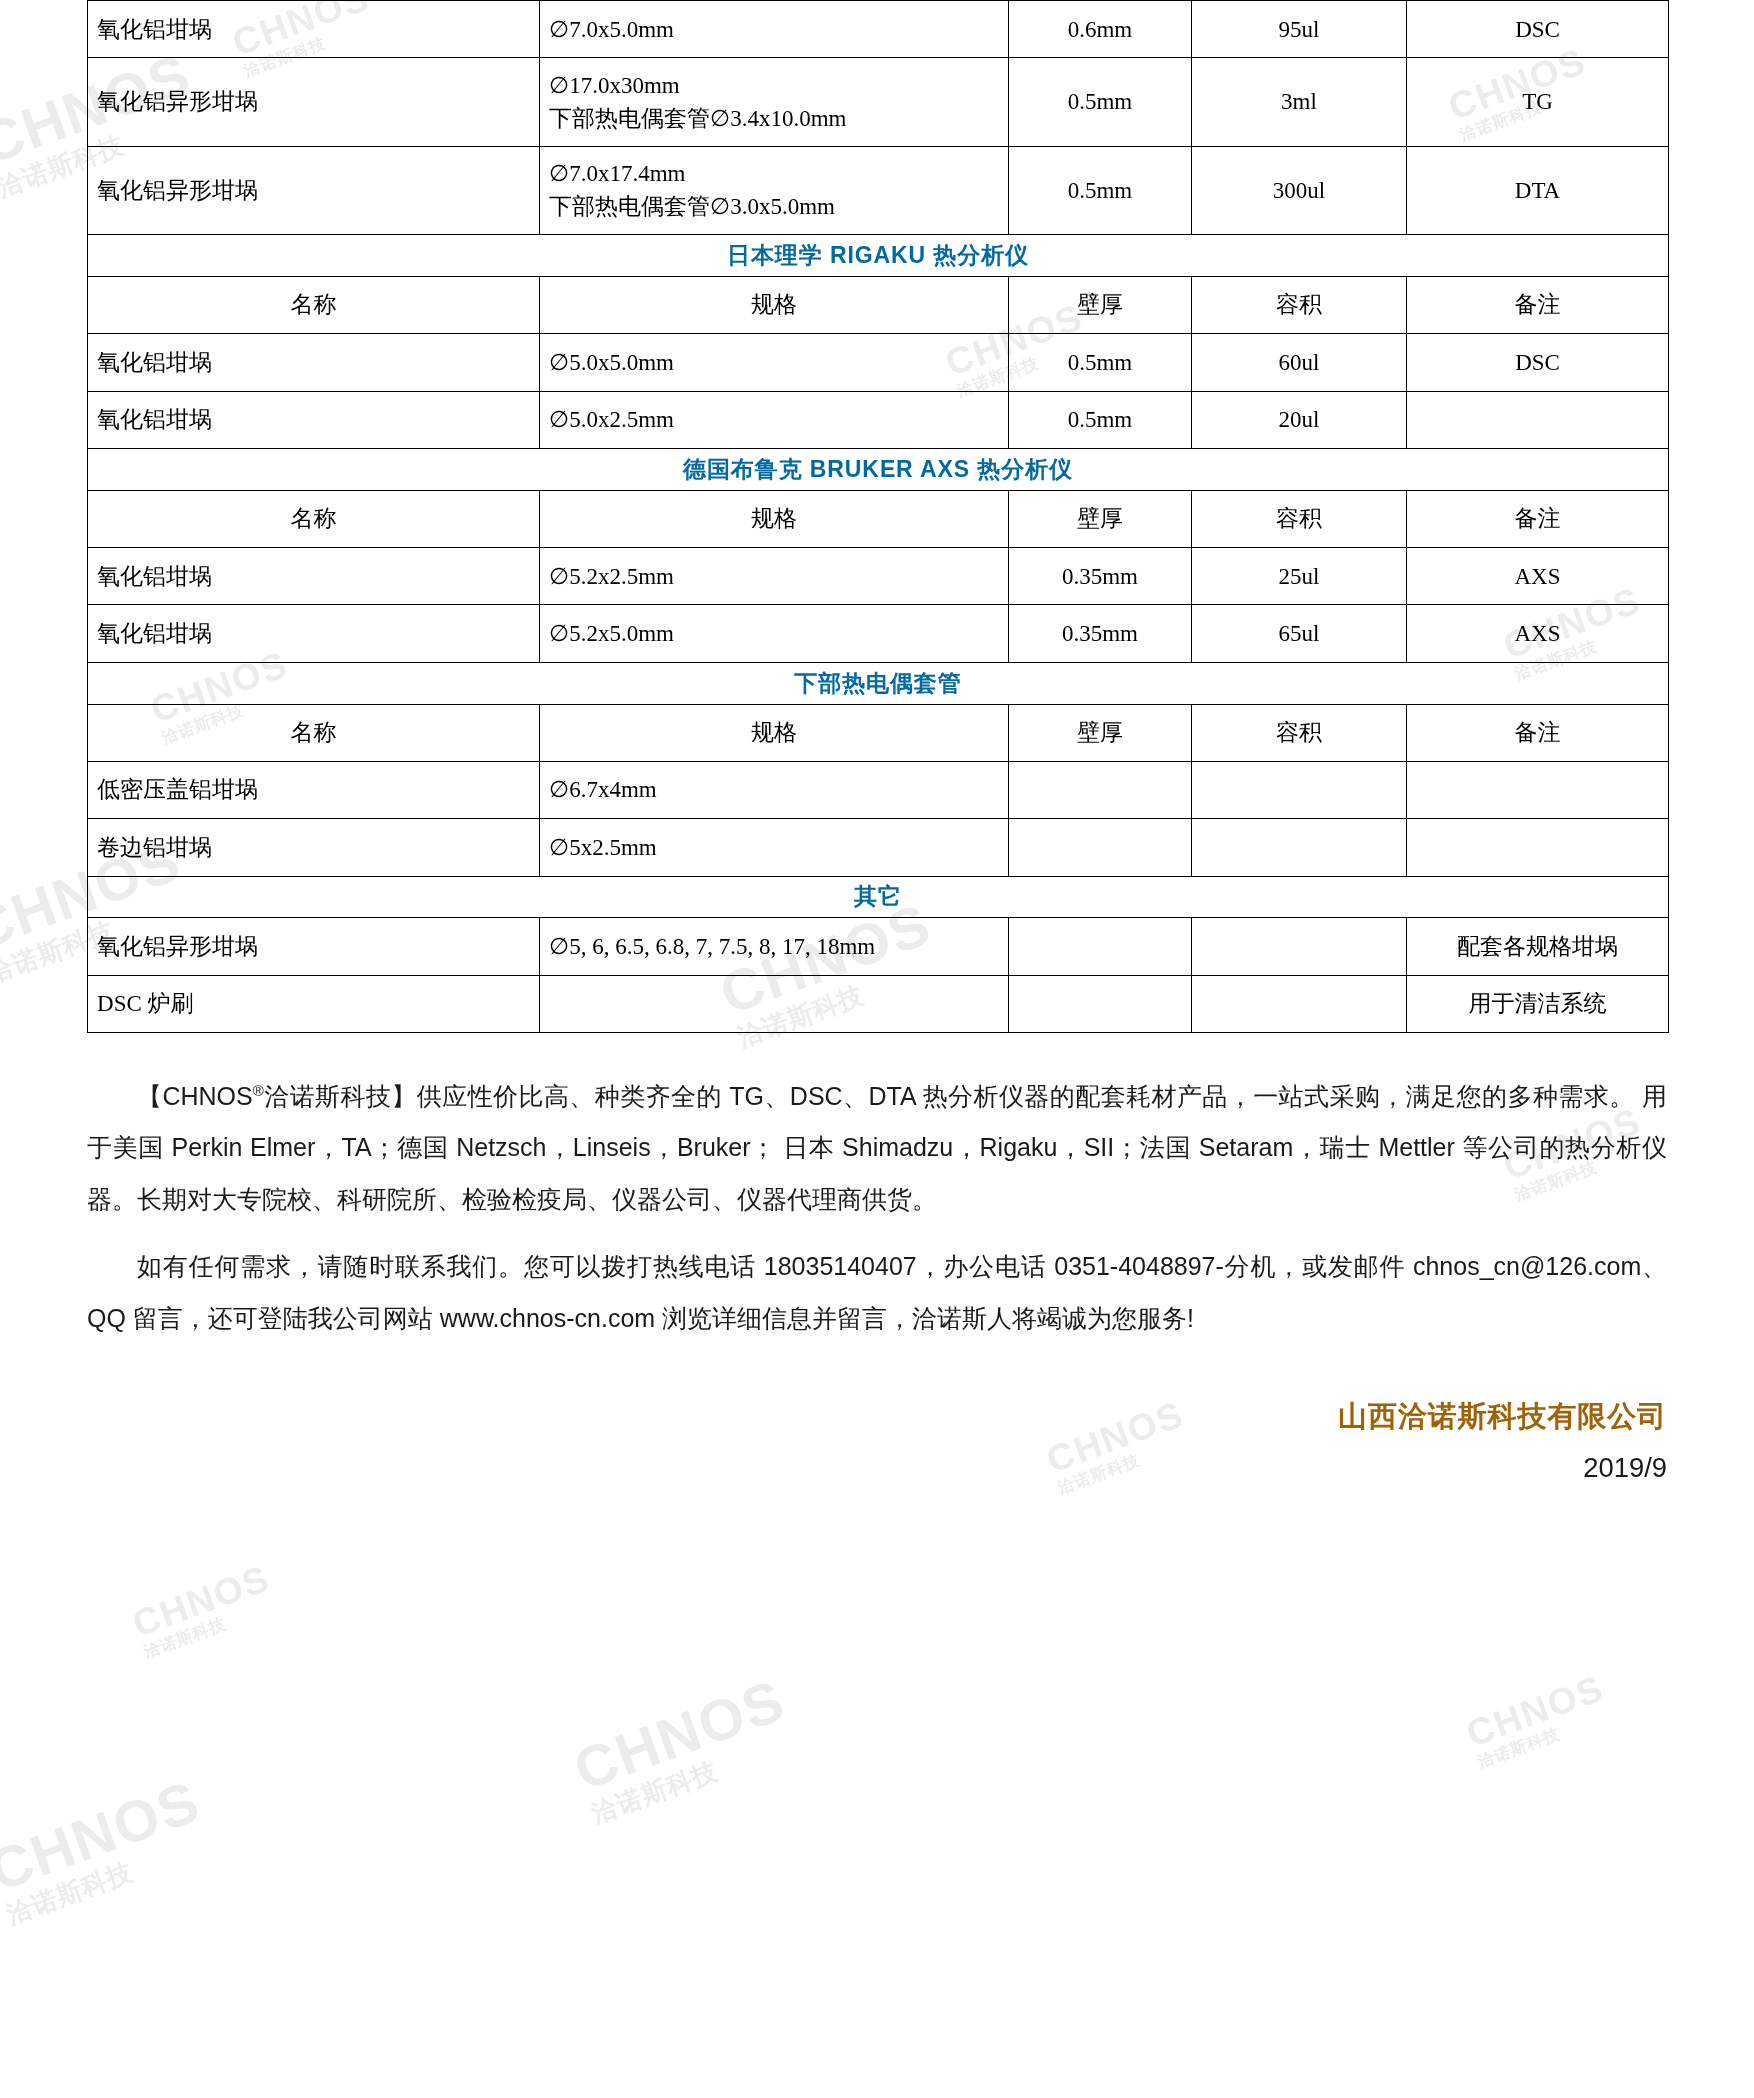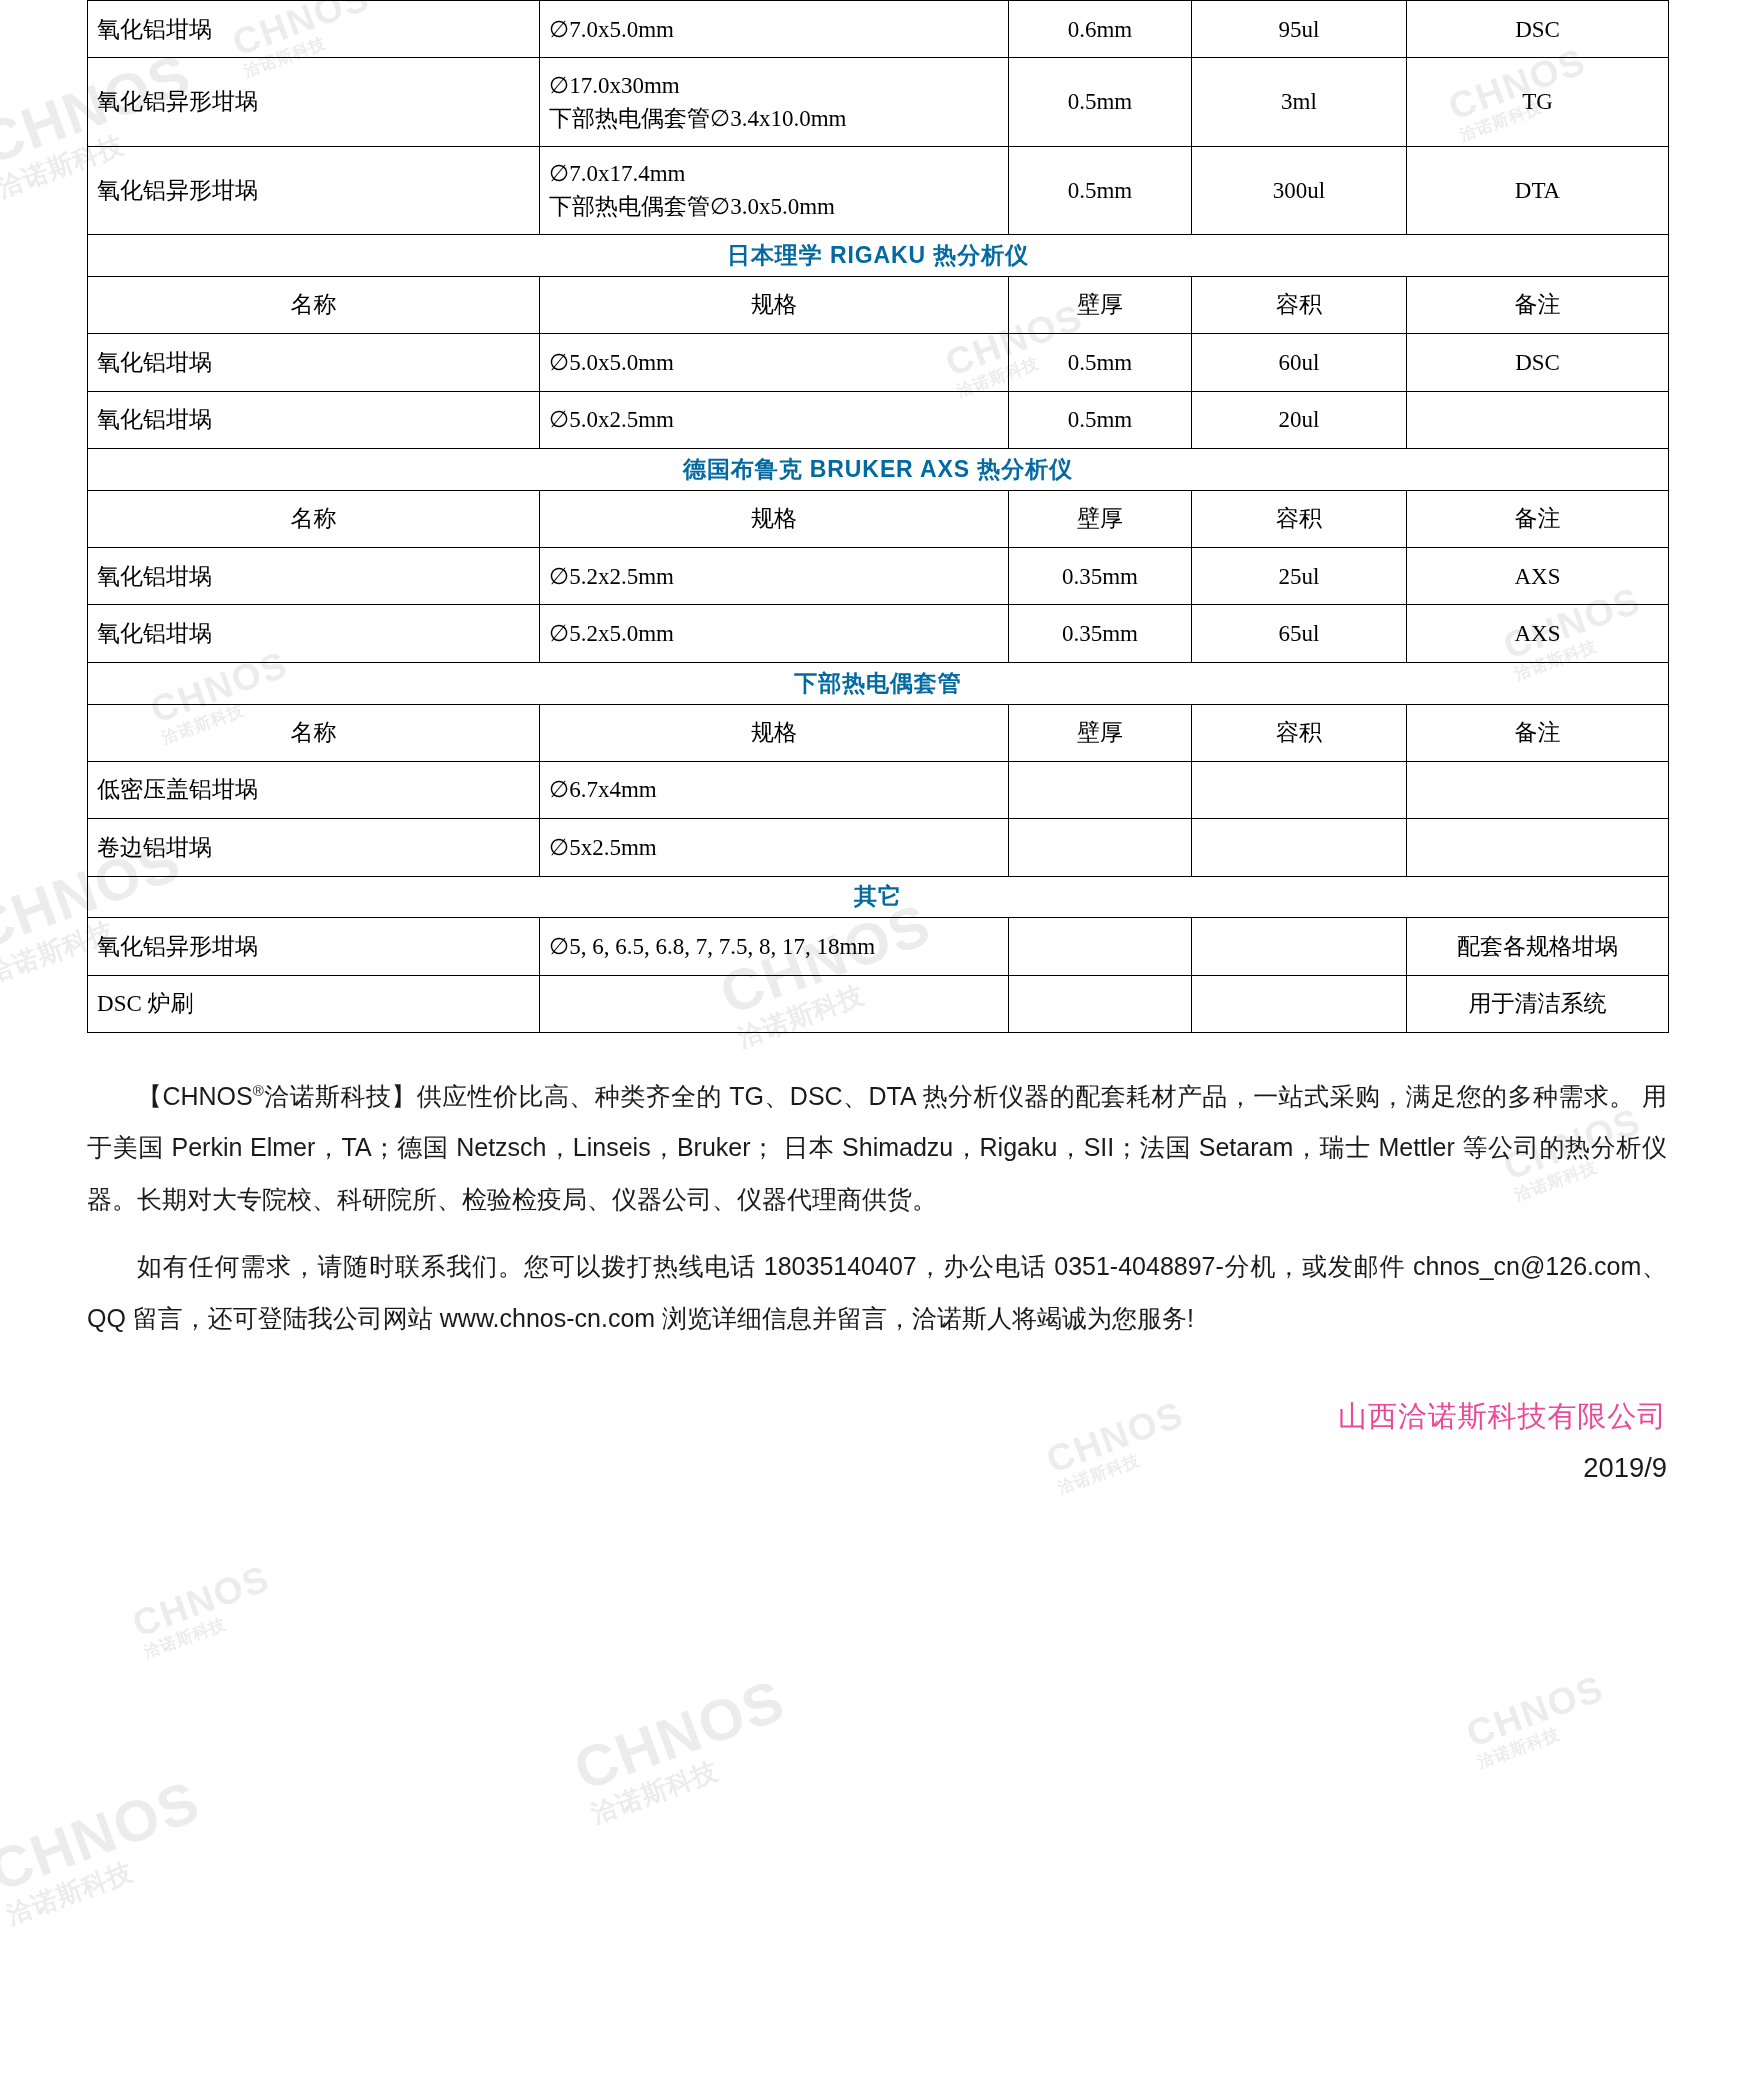--- a/index.html
+++ b/index.html
@@ -118,23 +118,23 @@
   sup { font-size: 0.6em; vertical-align: super; }
 
   .signature {
     position: relative;
     z-index: 2;
     padding: 37px 87px 0 87px;
     text-align: right;
     box-sizing: border-box;
   }
   .company {
-    color: #ec4899;
-    font-family: "Liberation Sans", sans-serif;
-    font-weight: 400;
+    color: #a16207;
+    font-family: "Liberation Sans", sans-serif;
+    font-weight: 700;
     font-size: 29px;
     letter-spacing: 0.9px;
     text-align: right;
   }
   .date {
     margin-top: 14.6px;
     font-family: "Liberation Sans", sans-serif;
     font-size: 27.4px;
     color: #1a1a1a;
   }

